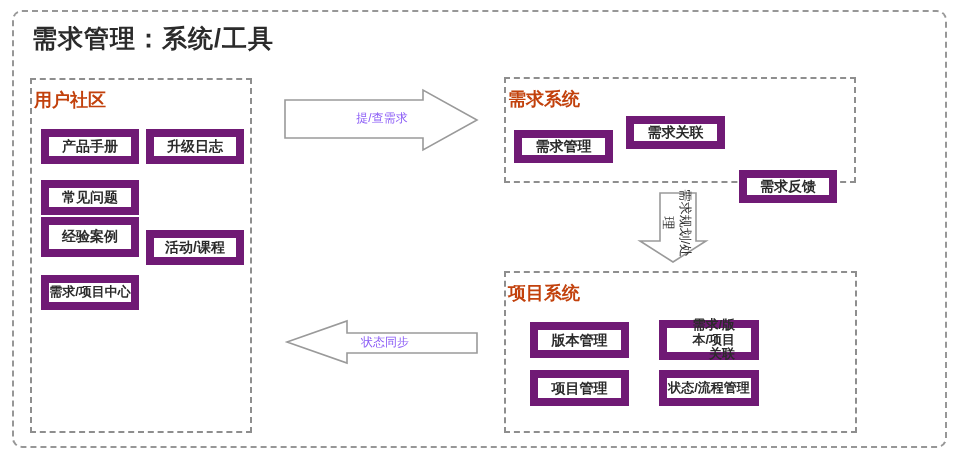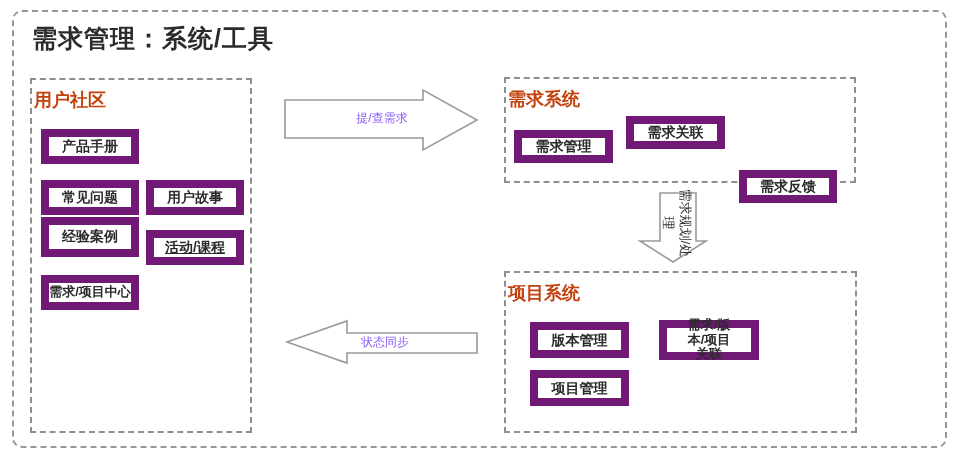--- a/index.html
+++ b/index.html
@@ -24,21 +24,21 @@
   }
   .panel-community{left:30px;top:78px;width:222px;height:355px;}
   .panel-demand{left:504px;top:77px;width:352px;height:106px;}
   .panel-project{left:504px;top:271px;width:353px;height:162px;}
   .node{
     position:absolute;border:8px solid #701a75;background:#ffffff;box-sizing:border-box;
     display:flex;align-items:center;justify-content:center;text-align:center;
     font-size:14px;font-weight:bold;color:#2b2b2b;white-space:nowrap;line-height:1.15;
   }
   .node.small{font-size:13px;}
-  .node.wrap{white-space:normal;padding:0 16px;}
+  .node.wrap{white-space:normal;padding:0 16px;text-align:right;}
   .arrow-layer{position:absolute;left:0;top:0;width:960px;height:461px;}
   .arrow-layer polygon{fill:#ffffff;stroke:#9a9a9a;stroke-width:1.6;}
   .arrow-label{
     position:absolute;font-size:12px;color:#8b5cf6;text-align:center;white-space:nowrap;
   }
   .arrow-label-rot{
     position:absolute;left:642px;top:206px;width:70px;height:34px;
     font-size:13px;line-height:17px;color:#333333;text-align:center;white-space:normal;
     transform:rotate(90deg);transform-origin:center center;
   }
@@ -56,32 +56,33 @@
   <polygon points="287,342 347,321 347,333 477,333 477,353 347,353 347,363"></polygon>
 </svg>
 
 <div class="arrow-label" style="left:322px;top:110px;width:120px;">提/查需求</div>
 <div class="arrow-label-rot">需求规划/处理</div>
 <div class="arrow-label" style="left:325px;top:334px;width:120px;">状态同步</div>
 
 <div class="panel panel-community">
   <div class="panel-title">用户社区</div>
   <div class="node" style="left:9px;top:49px;width:98px;height:35px;">产品手册</div>
+  <div class="node" style="left:114px;top:49px;width:98px;height:35px;">升级日志</div>
   <div class="node" style="left:9px;top:100px;width:98px;height:35px;">常见问题</div>
-  <div class="node" style="left:114px;top:100px;width:98px;height:35px;">用户故事</div>
   <div class="node" style="left:9px;top:137px;width:98px;height:40px;font-family:Liberation Serif, serif;">经验案例</div>
-  <div class="node" style="left:114px;top:150px;width:98px;height:35px;text-decoration:underline;">活动/课程</div>
+  <div class="node" style="left:114px;top:150px;width:98px;height:35px;">活动/课程</div>
   <div class="node small" style="left:9px;top:195px;width:98px;height:35px;text-align:right;">需求/项目中心</div>
 </div>
 
 <div class="panel panel-demand">
   <div class="panel-title">需求系统</div>
   <div class="node" style="left:8px;top:51px;width:99px;height:33px;">需求管理</div>
   <div class="node" style="left:120px;top:37px;width:99px;height:33px;">需求关联</div>
   <div class="node" style="left:233px;top:51px;width:98px;height:33px;margin-top:40px;">需求反馈</div>
 </div>
 
 <div class="panel panel-project">
   <div class="panel-title">项目系统</div>
   <div class="node" style="left:24px;top:49px;width:99px;height:36px;">版本管理</div>
   <div class="node small wrap" style="left:153px;top:47px;width:100px;height:40px;">需求/版本/项目关联</div>
   <div class="node" style="left:24px;top:97px;width:99px;height:36px;">项目管理</div>
+  <div class="node small" style="left:153px;top:97px;width:100px;height:36px;">状态/流程管理</div>
 </div>
 
 </body></html>

